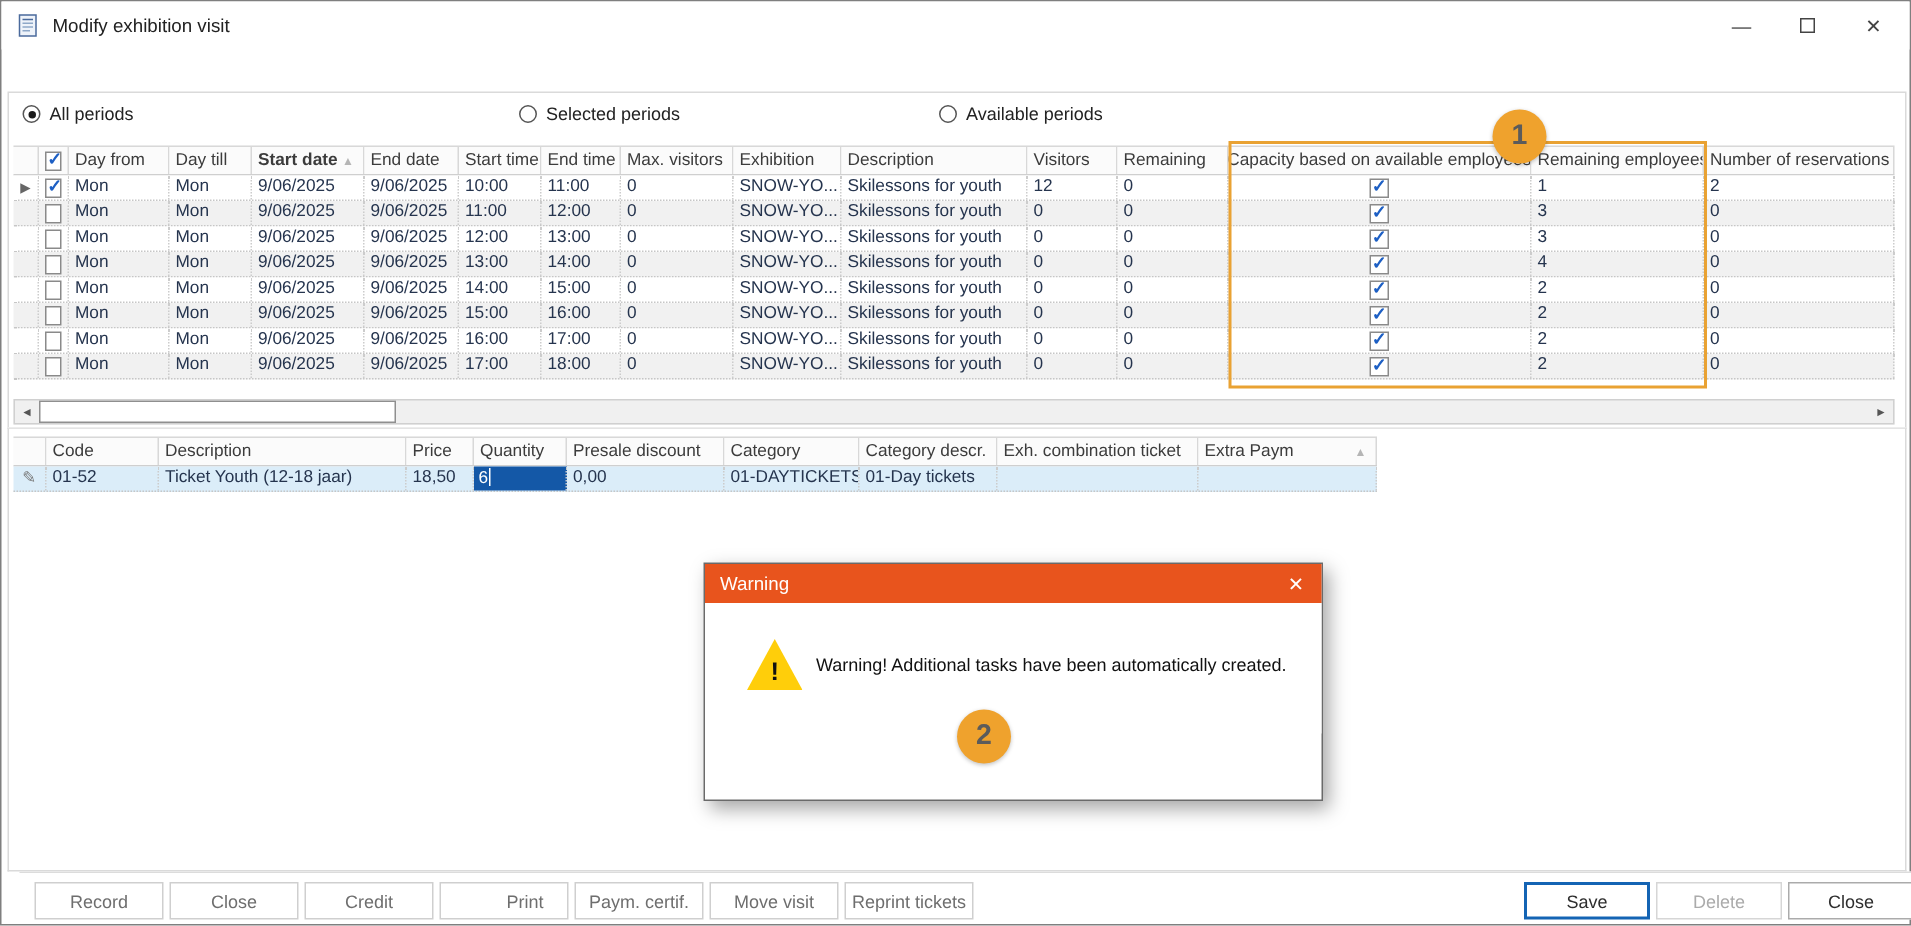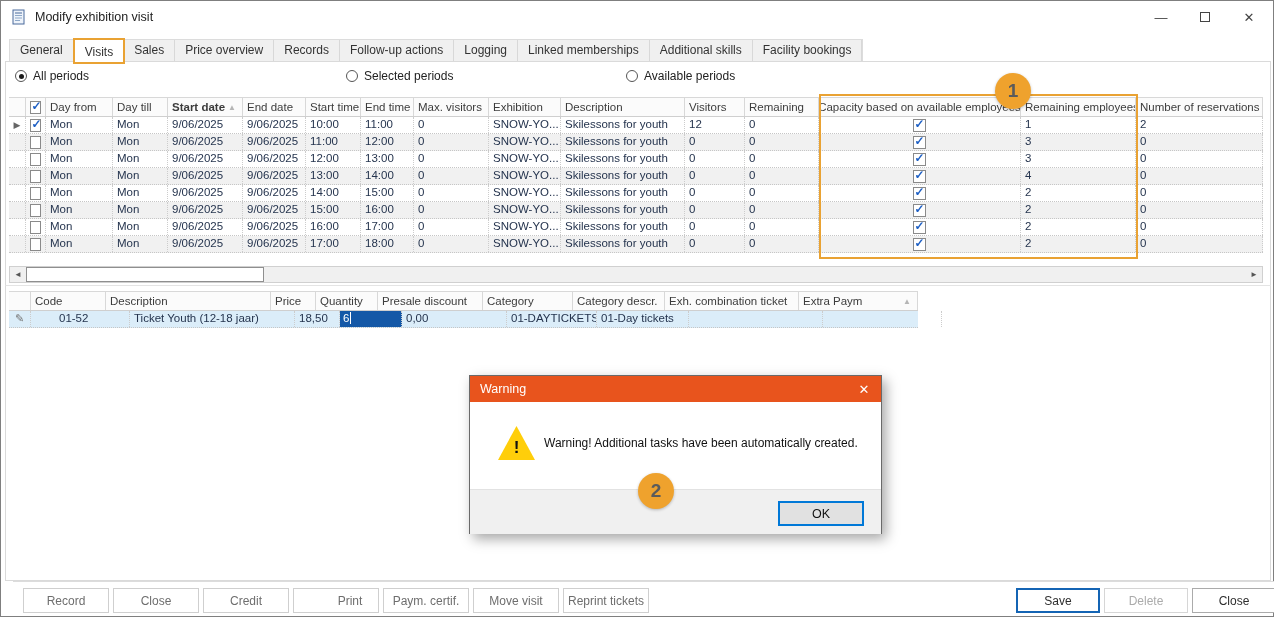--- a/index.html
+++ b/index.html
@@ -91,32 +91,20 @@
     <span class="titletext">Modify exhibition visit</span>
     <div class="wincontrols">
       <div class="winbtn">—</div>
       <div class="winbtn">
           <span class="maxglyph"></span>
         </div>
       <div class="winbtn">✕</div>
     </div>
   </div>
 
-  <div class="tabstrip" id="tabstrip">
-      <div class="tab">General</div>
-      <div class="tab selected">Visits</div>
-      <div class="tab">Sales</div>
-      <div class="tab">Price overview</div>
-      <div class="tab">Records</div>
-      <div class="tab">Follow-up actions</div>
-      <div class="tab">Logging</div>
-      <div class="tab">Linked memberships</div>
-      <div class="tab">Additional skills</div>
-      <div class="tab">Facility bookings</div>
-    </div>
 
   <div class="panel1"></div>
 
   <div class="radio-row" id="radio-row">
       <div class="radio-opt">
         <div class="radio sel"></div>
         <div>All periods</div>
       </div>
       <div class="radio-opt">
         <div class="radio"></div>
@@ -347,21 +335,21 @@
         <div class="cell" style="width: 45px;"><span>Price</span></div>
         <div class="cell" style="width: 62px;"><span>Quantity</span></div>
         <div class="cell" style="width: 105px;"><span>Presale discount</span></div>
         <div class="cell" style="width: 90px;"><span>Category</span></div>
         <div class="cell" style="width: 92px;"><span>Category descr.</span></div>
         <div class="cell" style="width: 134px;"><span>Exh. combination ticket</span></div>
         <div class="cell" style="width: 119px;"><span>Extra Paym</span><span class="sortarrow">▲</span></div>
       </div>
       <div class="grid-row tickets-row">
         <div class="cell pencil" style="width: 22px;">✎</div>
-        <div class="cell" style="width: 75px; margin-left: 24px;">01-52</div>
+        <div class="cell" style="width: 75px;">01-52</div>
         <div class="cell" style="width: 165px;">Ticket Youth (12-18 jaar)</div>
         <div class="cell" style="width: 45px;">18,50</div>
         <div class="cell editcell" style="width: 62px;"><span>6</span><span class="caret"></span></div>
         <div class="cell" style="width: 105px;">0,00</div>
         <div class="cell" style="width: 90px;">01-DAYTICKETS</div>
         <div class="cell" style="width: 92px;">01-Day tickets</div>
         <div class="cell" style="width: 134px;"></div>
         <div class="cell" style="width: 119px;"></div>
       </div>
     </div>
@@ -369,23 +357,20 @@
   <div class="badge" style="left:994px; top:72px;">1</div>
 
   <div class="dialog">
     <div class="dlg-title">
       <span>Warning</span>
       <div class="dlg-close">✕</div>
     </div>
     <div class="dlg-body">
       <div class="warn-tri"></div>
       <div class="dlg-msg">Warning! Additional tasks have been automatically created.</div>
-    </div>
-    <div class="dlg-footer">
-      <div class="okbtn">OK</div>
     </div>
   </div>
 
   <div class="badge" style="left:637px; top:472px;">2</div>
 
   <div class="footer" id="footer">
       <div class="fbtn" style="left: 10px; width: 86px;">Record</div>
       <div class="fbtn" style="left: 100px; width: 86px;">Close</div>
       <div class="fbtn" style="left: 190px; width: 86px;">Credit</div>
       <div class="fbtn" style="left: 280px; width: 86px; padding-left: 28px;">Print</div>

